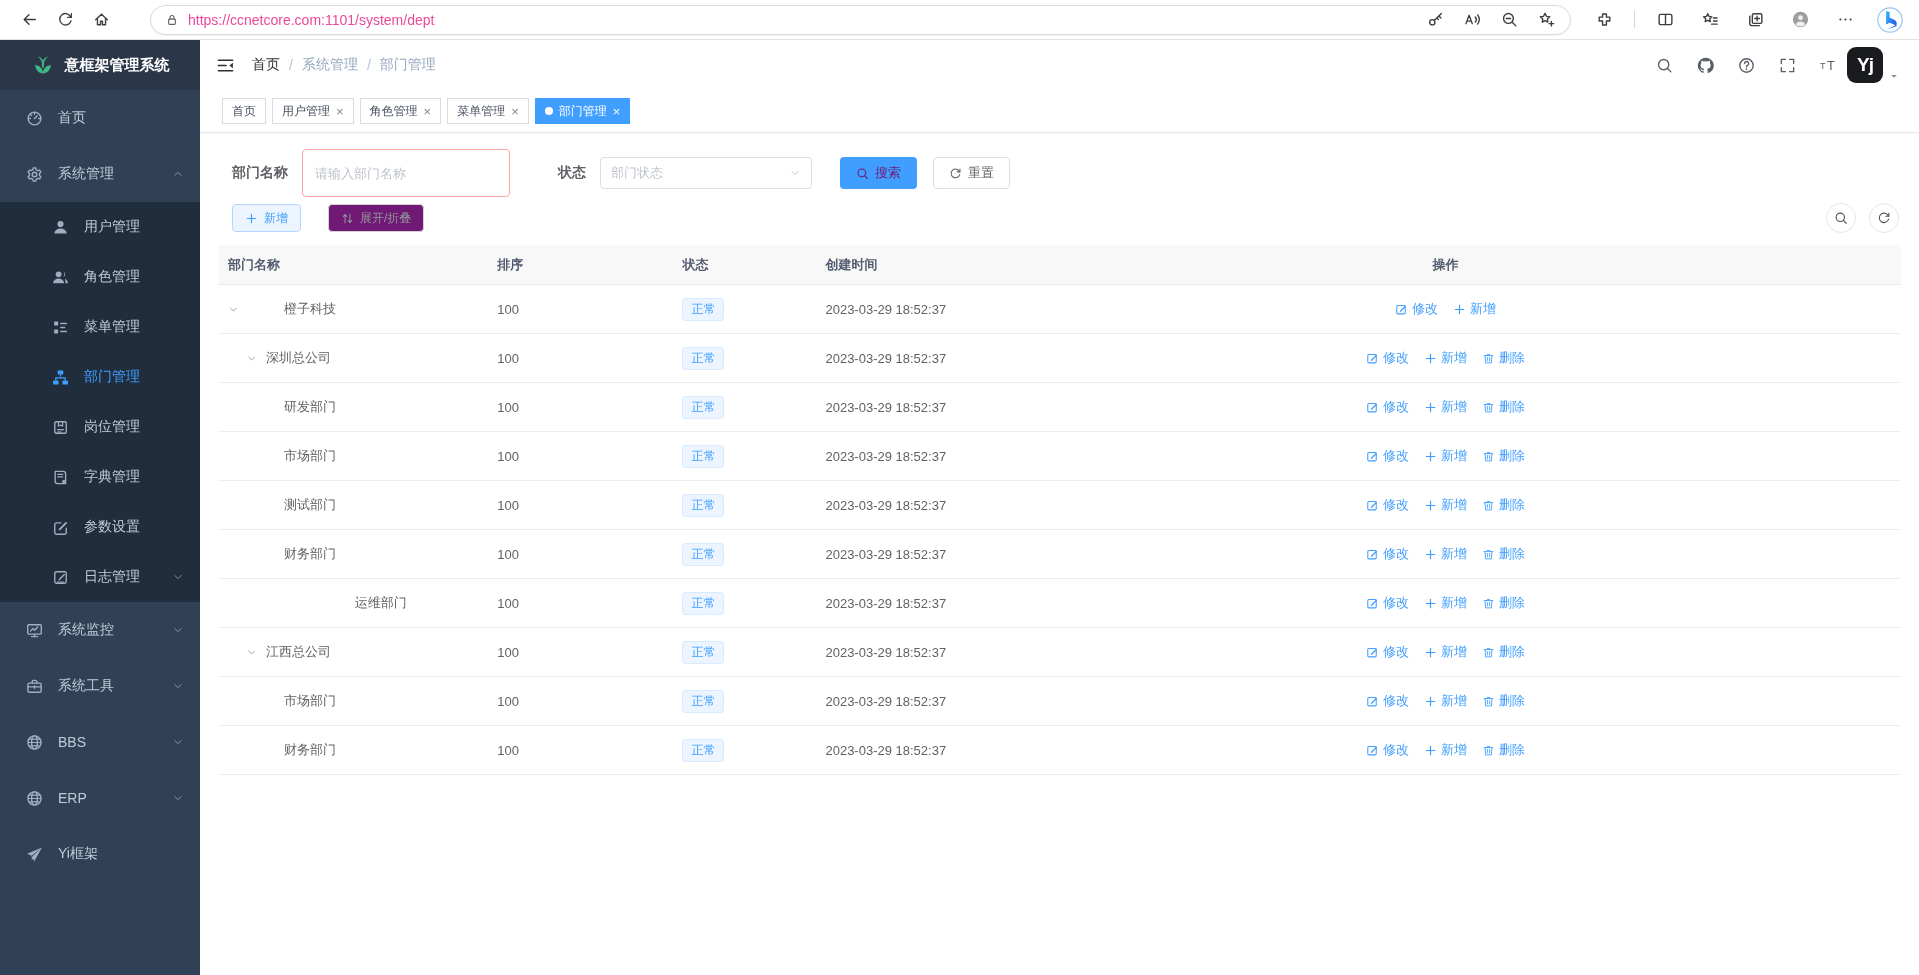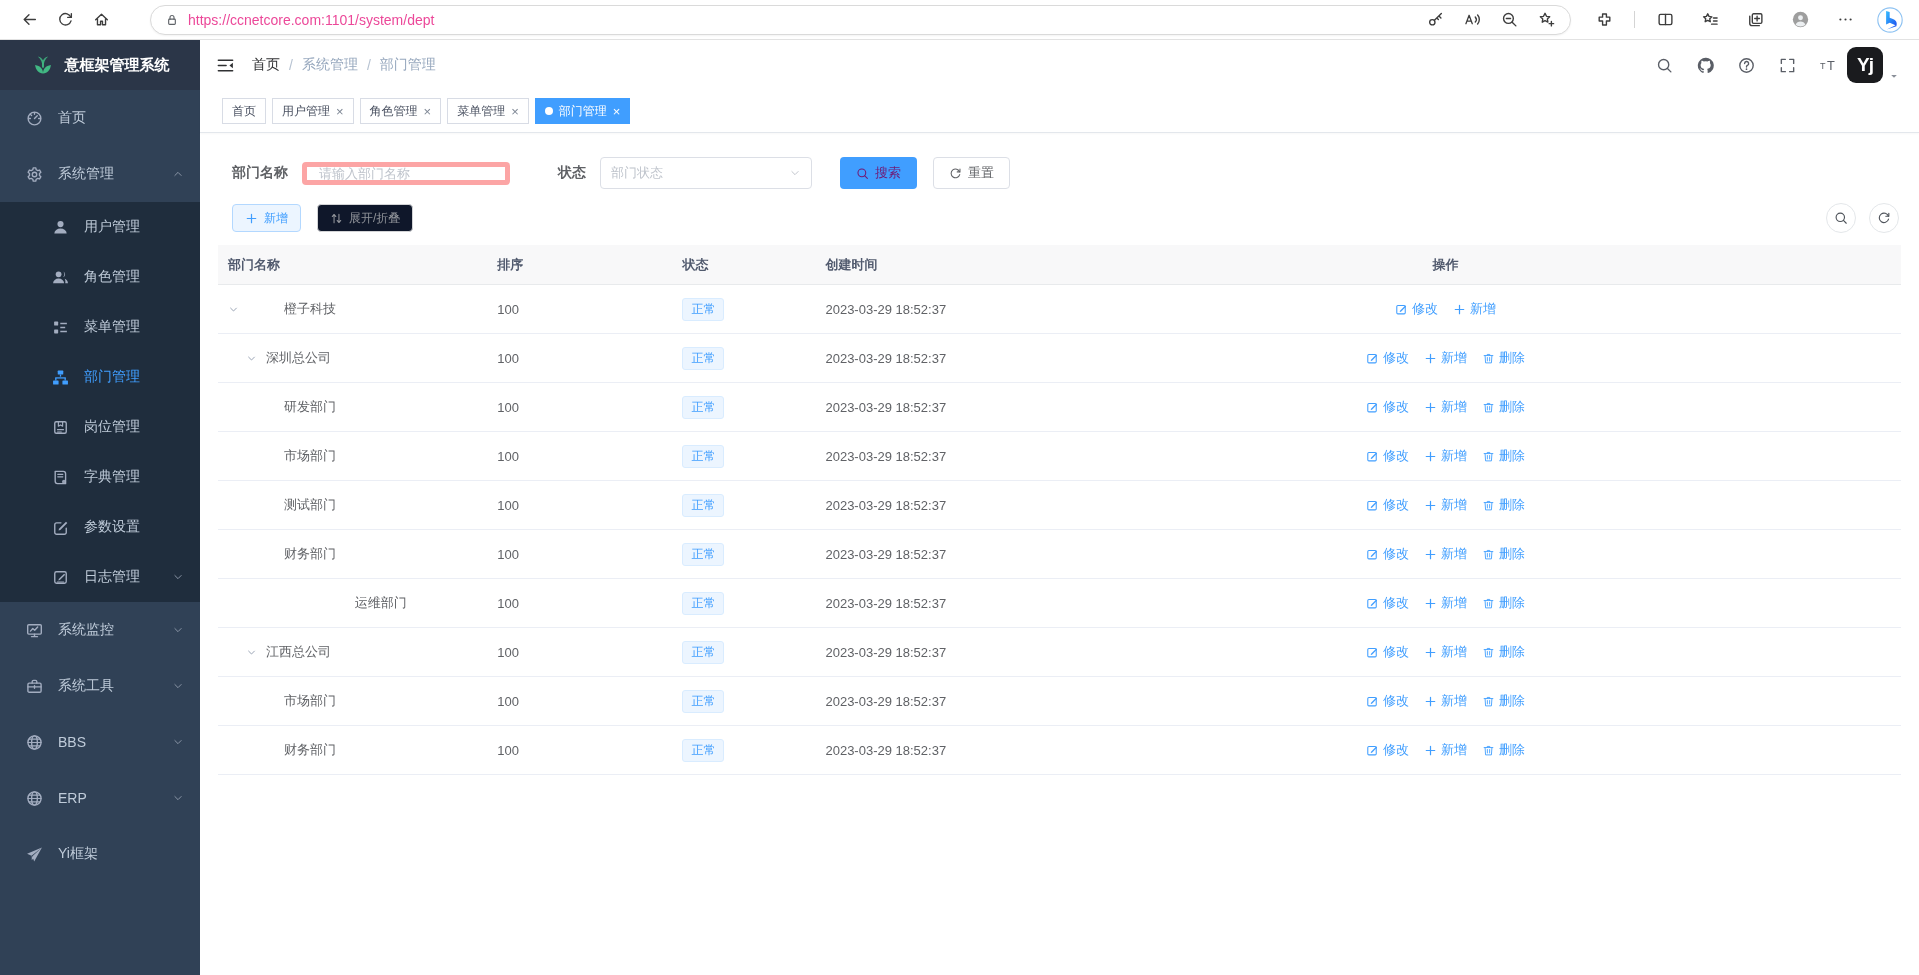--- a/index.html
+++ b/index.html
@@ -63,33 +63,33 @@
 .tag .close{font-size:13px;color:#7d8694;line-height:1;cursor:pointer}
 .tag.active{background:#409eff;border-color:#409eff;color:#fff}
 .tag.active .dot{display:block}
 .tag.active .close{color:#fff}
 
 
 .content{flex:1;padding:14px 18px 0 18px;overflow:hidden}
 .filter-row{display:flex;align-items:center;margin:6px 0 0 14px;height:40px}
 .f-label{font-size:14px;font-weight:bold;color:#606266;margin-right:14px;white-space:nowrap}
 .f-label.second{margin-left:48px}
-.f-input{width:208px;height:23px;border:5px solid #fca5a5;border-radius:4px;padding:0 12px;font-size:13px;color:#606266;outline:none}
+.f-input{width:208px;height:48px;border:1px solid #fca5a5;border-radius:4px;padding:0 12px;font-size:13px;color:#606266;outline:none}
 .f-input::placeholder{color:#bfc4cc}
 .f-select{width:212px;height:32px;border:1px solid #dcdfe6;border-radius:4px;padding:0 10px;display:flex;align-items:center;justify-content:space-between;color:#bfc4cc;font-size:13px;cursor:pointer;background:#fff}
 .f-select .sel-caret{color:#c0c4cc;display:flex}
 .f-select .sel-caret svg{width:12px;height:12px}
 .btn{height:32px;border-radius:4px;font-size:13px;display:inline-flex;align-items:center;gap:6px;padding:0 15px;cursor:pointer;border:1px solid transparent;background:#fff;white-space:nowrap}
 .btn svg{width:13px;height:13px}
 .btn-primary{background:#409eff;color:#701a75;margin-left:28px}
 .btn-default{border-color:#dcdfe6;color:#606266;margin-left:16px}
 .toolbar{display:flex;align-items:center;margin:10px 2px 0 14px}
 .btn-sm{height:28px;font-size:12px;padding:0 12px}
 .btn-add{background:#ecf5ff;border-color:#b3d8ff;color:#409eff}
-.btn-expand{background:#0f172a;border-color:#d3d4d6;color:#909399;margin-left:16px}
+.btn-expand{background:#701a75;border-color:#d3d4d6;color:#909399;margin-left:27px}
 .tool-right{margin-left:auto;display:flex;align-items:center;gap:13px}
 .circle-btn{width:30px;height:30px;border-radius:50%;border:1px solid #e4e7ea;background:#fff;color:#4e535a;display:flex;align-items:center;justify-content:center;cursor:pointer}
 .circle-btn svg{width:14px;height:14px}
 
 
 .dept-table{margin-top:12px;font-size:13px;color:#606266}
 .trow,.thead{display:flex;align-items:center;width:100%}
 .thead{height:40px;background:#f8f8f9;color:#515a6e;font-weight:bold;border-bottom:1px solid #e8eaec}
 .trow{height:49px;border-bottom:1px solid #ebeef5}
 .col{padding:0 10px;white-space:nowrap;overflow:hidden}

